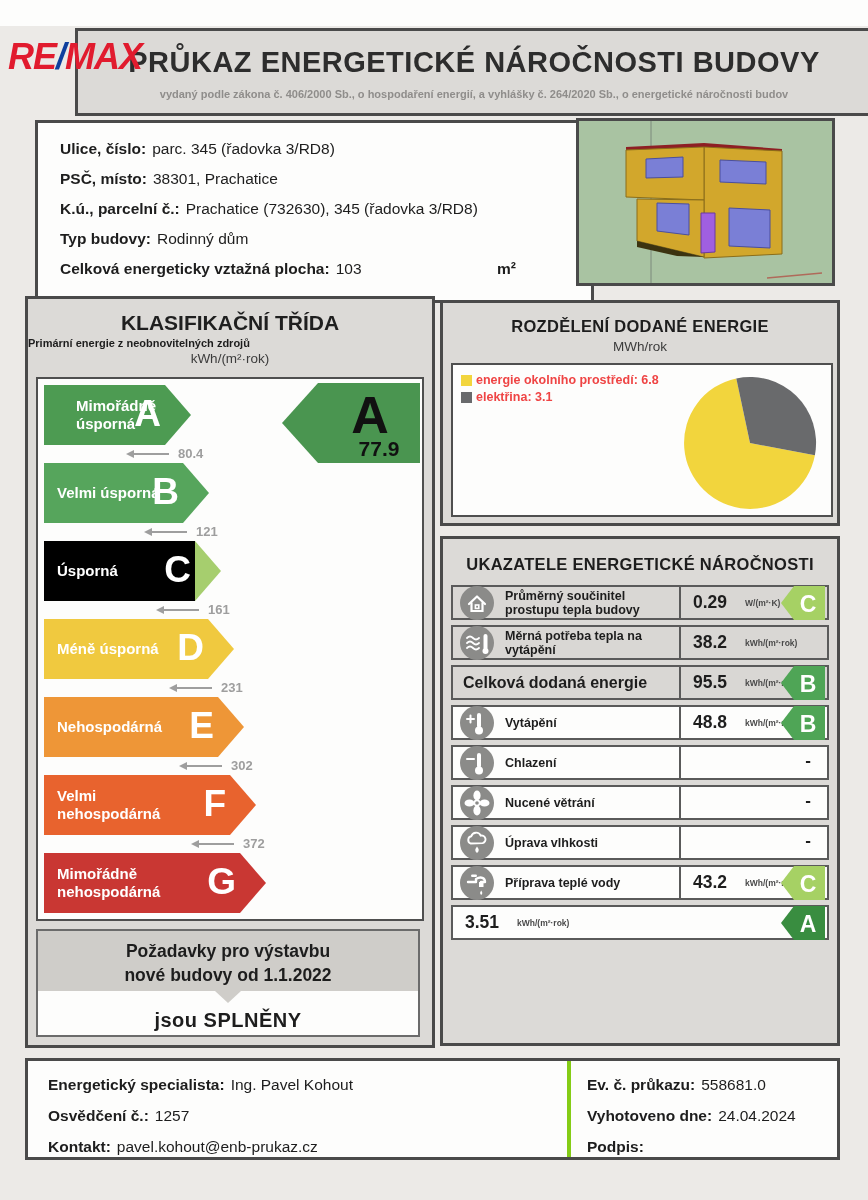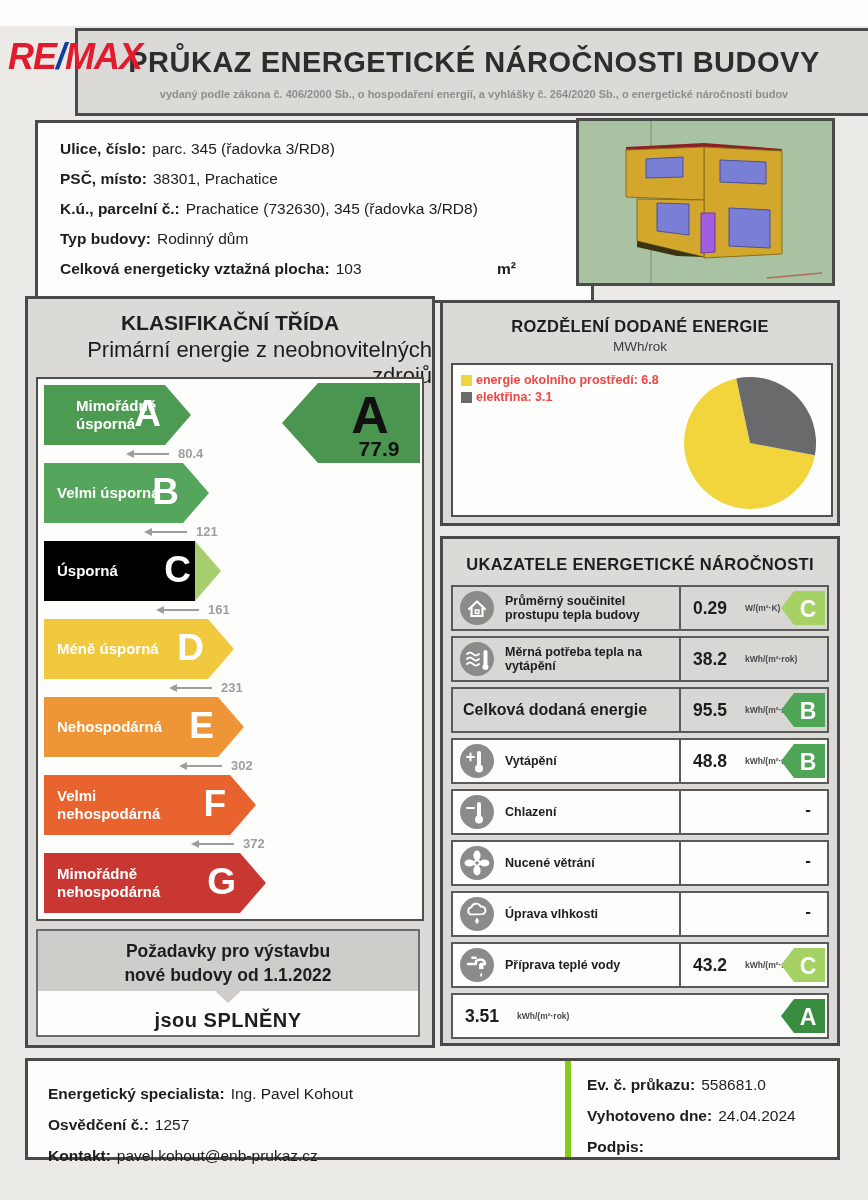--- a/index.html
+++ b/index.html
@@ -23,21 +23,21 @@
   .info-line .lbl{font-weight:bold;margin-right:6px;}
   .info-unit{position:absolute;left:437px;top:0;font-weight:bold;}
 
   
   .bpic{position:absolute;left:576px;top:118px;width:253px;height:162px;background:#fdfdfc;border:3px solid #4a4a4a;}
   .bpic svg{display:block;}
 
   
   .lp{position:absolute;left:25px;top:296px;width:404px;height:746px;background:#dcdad7;border:3px solid #4a4a4a;}
   .cls-title{margin-top:12px;text-align:center;font-size:21px;font-weight:bold;color:#1f1f1f;}
-  .cls-sub{text-align:right;font-size:22px;font-weight:normal;margin-top:2px;}
+  .cls-sub{text-align:left;font-size:11px;font-weight:bold;margin-top:2px;}
   .cls-unit{text-align:center;font-size:13.5px;color:#3c3c3c;margin-top:2px;}
   .scale{position:absolute;left:8px;top:78px;width:384px;height:540px;background:#fdfdfc;border:2px solid #4f4f4f;}
   .bar{position:absolute;left:6px;height:60px;display:flex;}
   .bar-rect{position:relative;height:60px;display:flex;flex-direction:column;justify-content:center;padding-left:13px;box-sizing:border-box;}
   .bar-tip{width:26px;height:60px;flex:0 0 26px;}
   .bar-label{font-size:15px;font-weight:bold;color:#fff;line-height:18px;max-width:105px;}
   .bar-letter{position:absolute;right:4px;top:50%;transform:translateY(-53%);font-size:37px;font-weight:bold;color:#fff;}
   .bar-a{top:6px}.bar-b{top:84px}.bar-c{top:162px}.bar-d{top:240px}.bar-e{top:318px}.bar-f{top:396px}.bar-g{top:474px}
   .bar-a .bar-rect{width:121px}.bar-b .bar-rect{width:139px}.bar-c .bar-rect{width:151px}
   .bar-d .bar-rect{width:164px}.bar-e .bar-rect{width:174px}.bar-f .bar-rect{width:186px}.bar-g .bar-rect{width:196px}
@@ -60,35 +60,35 @@
   .legend{position:absolute;left:8px;top:8px;}
   .legend-row{display:flex;align-items:center;margin-bottom:3px;}
   .legend-sq{width:11px;height:11px;margin-right:4px;flex:0 0 11px;}
   .legend-txt{font-size:12.5px;font-weight:bold;color:#ef4444;}
   .pie{position:absolute;right:10px;top:4px;}
 
   
   .rb{position:absolute;left:440px;top:536px;width:394px;height:504px;background:#dcdad7;border:3px solid #4a4a4a;}
   .rb-title{margin-top:16px;text-align:center;font-size:16.5px;font-weight:bold;letter-spacing:.3px;}
   .rows{position:absolute;left:8px;top:46px;width:378px;}
-  .irow{display:flex;align-items:stretch;height:46px;border:2px solid #5a5a5a;box-sizing:border-box;margin-bottom:5px;background:#fdfdfc;}
+  .irow{display:flex;align-items:stretch;height:35px;border:2px solid #5a5a5a;box-sizing:border-box;margin-bottom:5px;background:#fdfdfc;}
   .irow.gray{background:#d9d7d4;}
   .icell-l{flex:0 0 228px;display:flex;align-items:center;border-right:2px solid #5a5a5a;box-sizing:border-box;}
   .icell-r{flex:1;display:flex;align-items:center;position:relative;}
   .icircle{width:36px;height:36px;flex:0 0 36px;margin:0 10px 0 6px;}
   .ilabel{font-size:12.5px;font-weight:bold;line-height:14px;max-width:160px;}
   .ilabel.big{font-size:16px;padding-left:10px;max-width:210px;}
   .ival{font-size:17.5px;font-weight:bold;margin-left:12px;width:52px;flex:0 0 52px;}
   .iunit{font-size:8.5px;color:#4a4a4a;font-weight:bold;}
   .badge{position:absolute;right:2px;top:50%;transform:translateY(-50%);}
   .dash{position:absolute;right:16px;top:50%;transform:translateY(-58%);font-size:17px;font-weight:bold;}
 
   
   .foot{position:absolute;left:25px;top:1058px;width:809px;height:96px;background:#fdfdfc;border:3px solid #4a4a4a;display:flex;}
-  .foot-l{flex:0 0 543px;border-right:6px solid #84cc16;padding:24px 0 0 20px;box-sizing:border-box;}
+  .foot-l{flex:0 0 543px;border-right:4px solid #84cc16;padding:15px 0 0 20px;box-sizing:border-box;}
   .foot-r{flex:1;padding:15px 0 0 16px;}
   .foot-line{font-size:15.5px;margin-bottom:13px;white-space:nowrap;}
   .foot-line .lbl{font-weight:bold;margin-right:6px;}
 </style>
 </head>
 <body>
 
 <div class="page">
   <div class="top-strip"></div>
 

